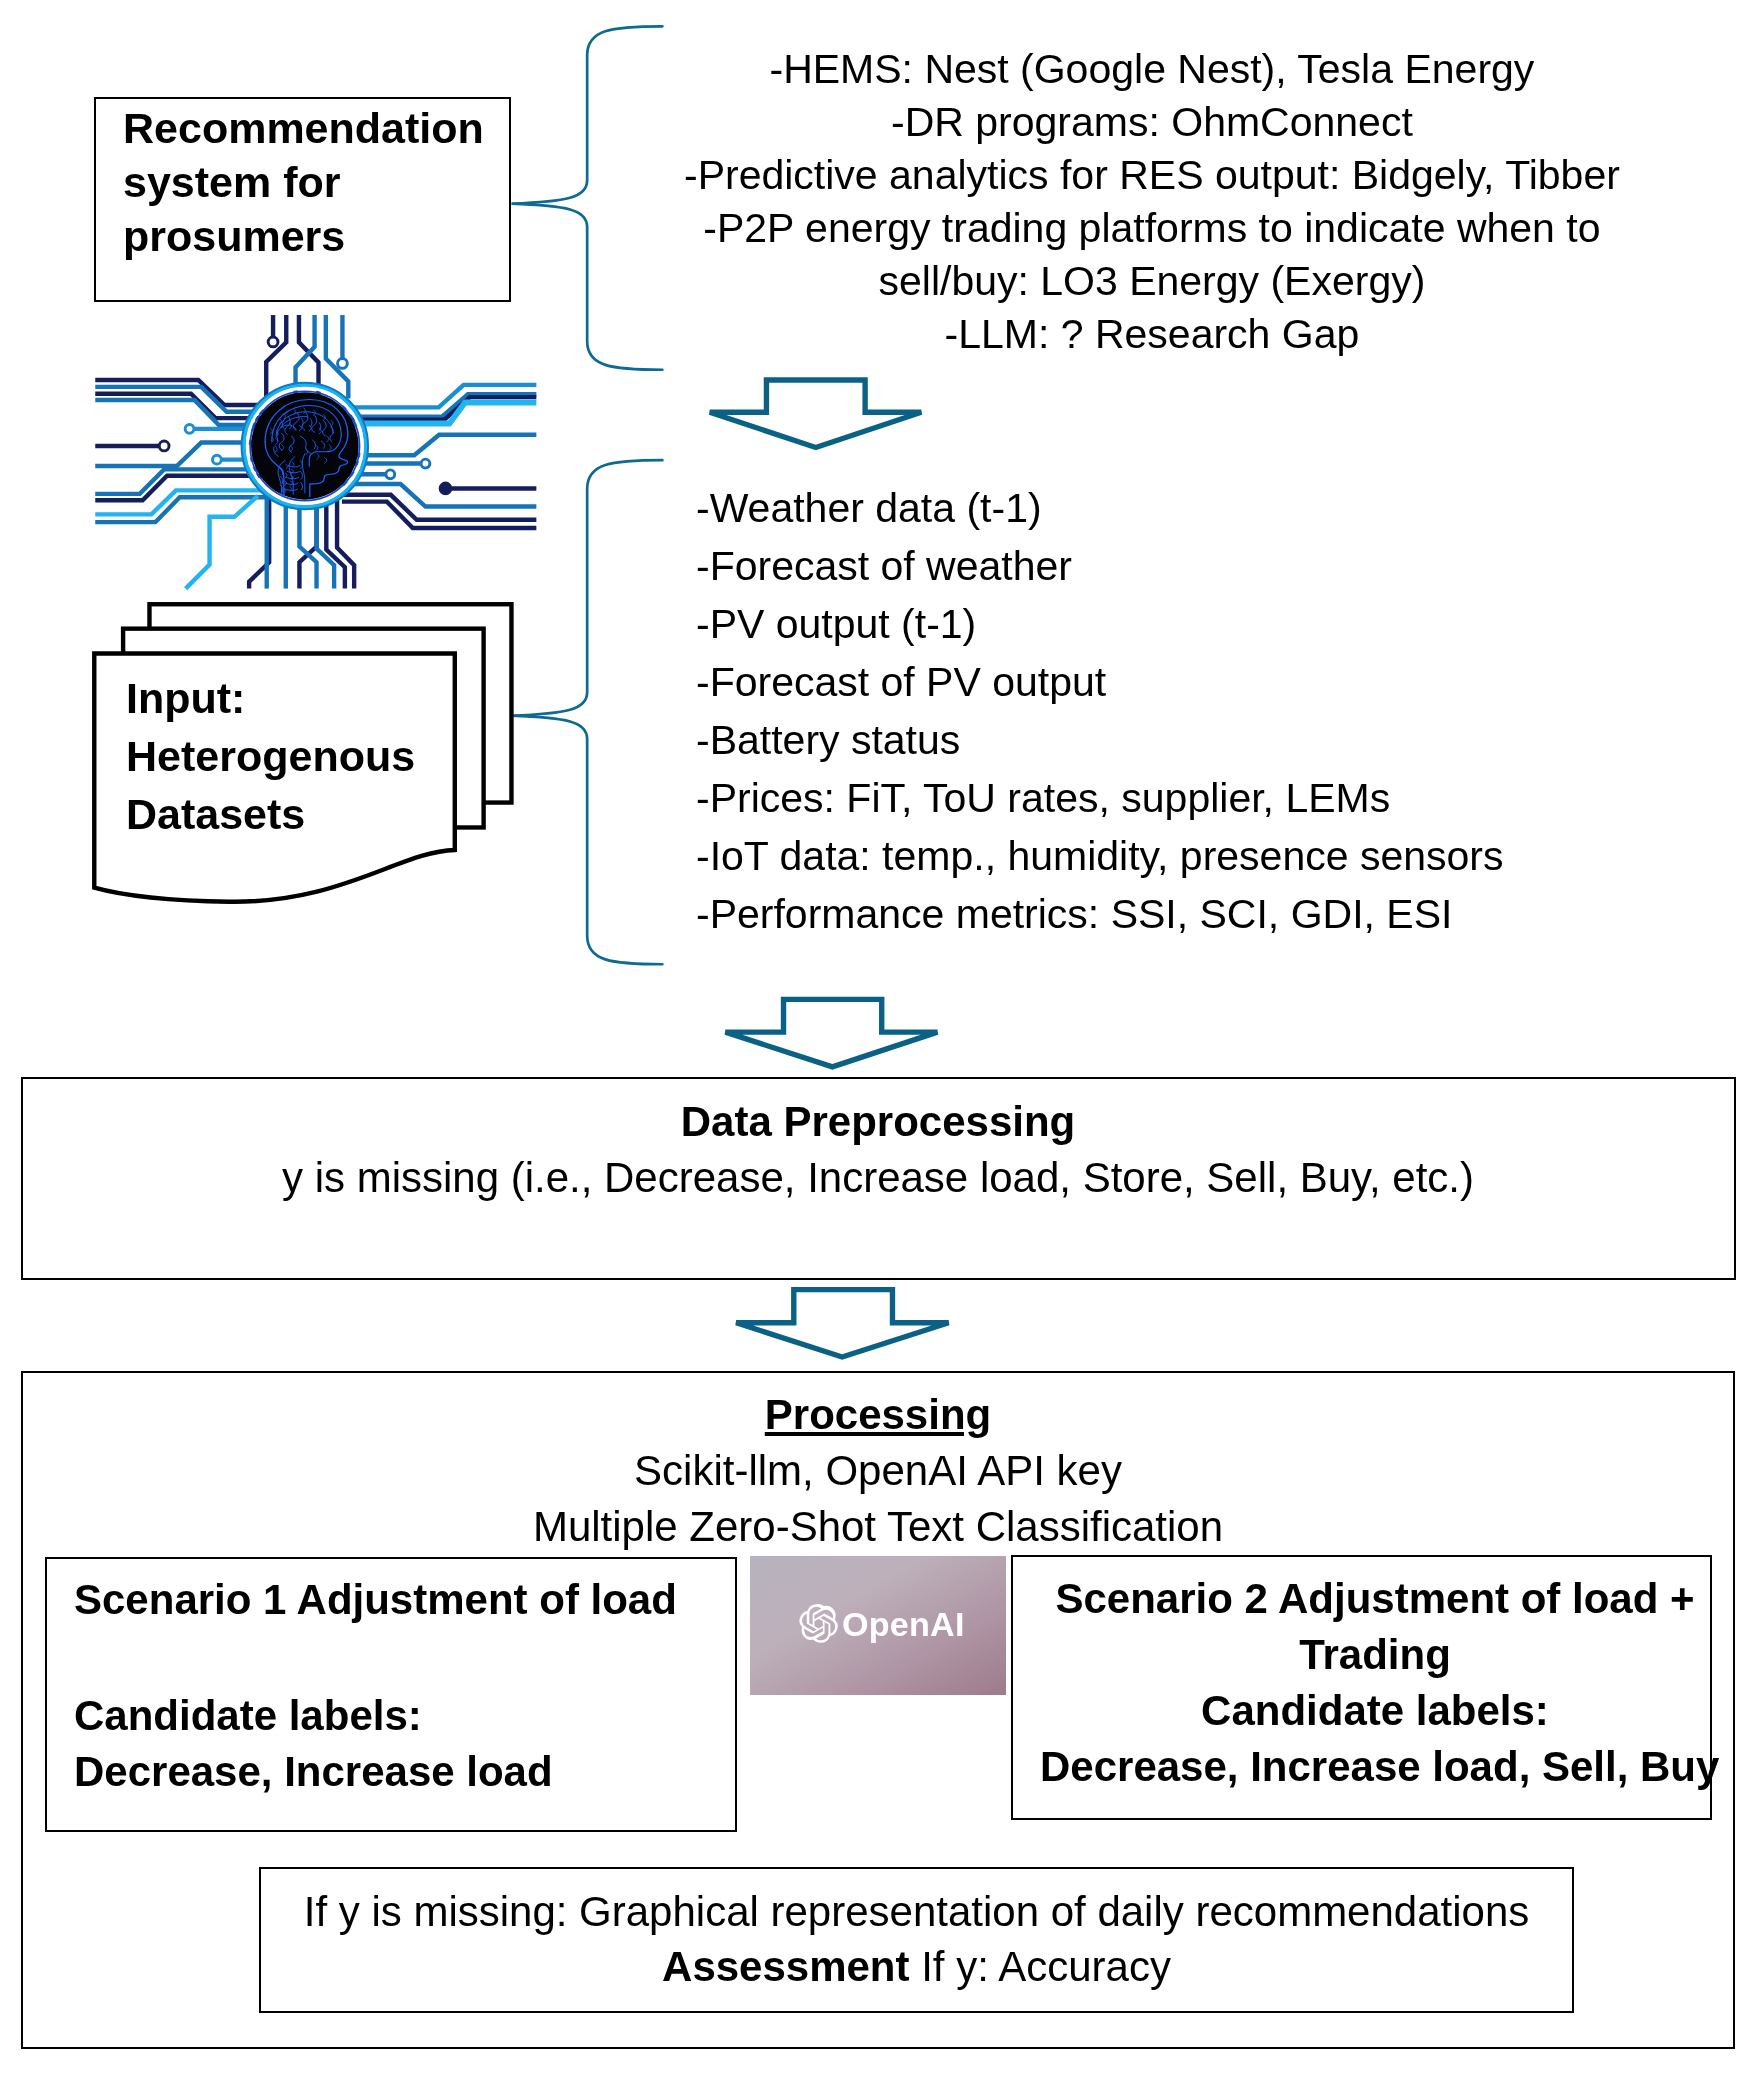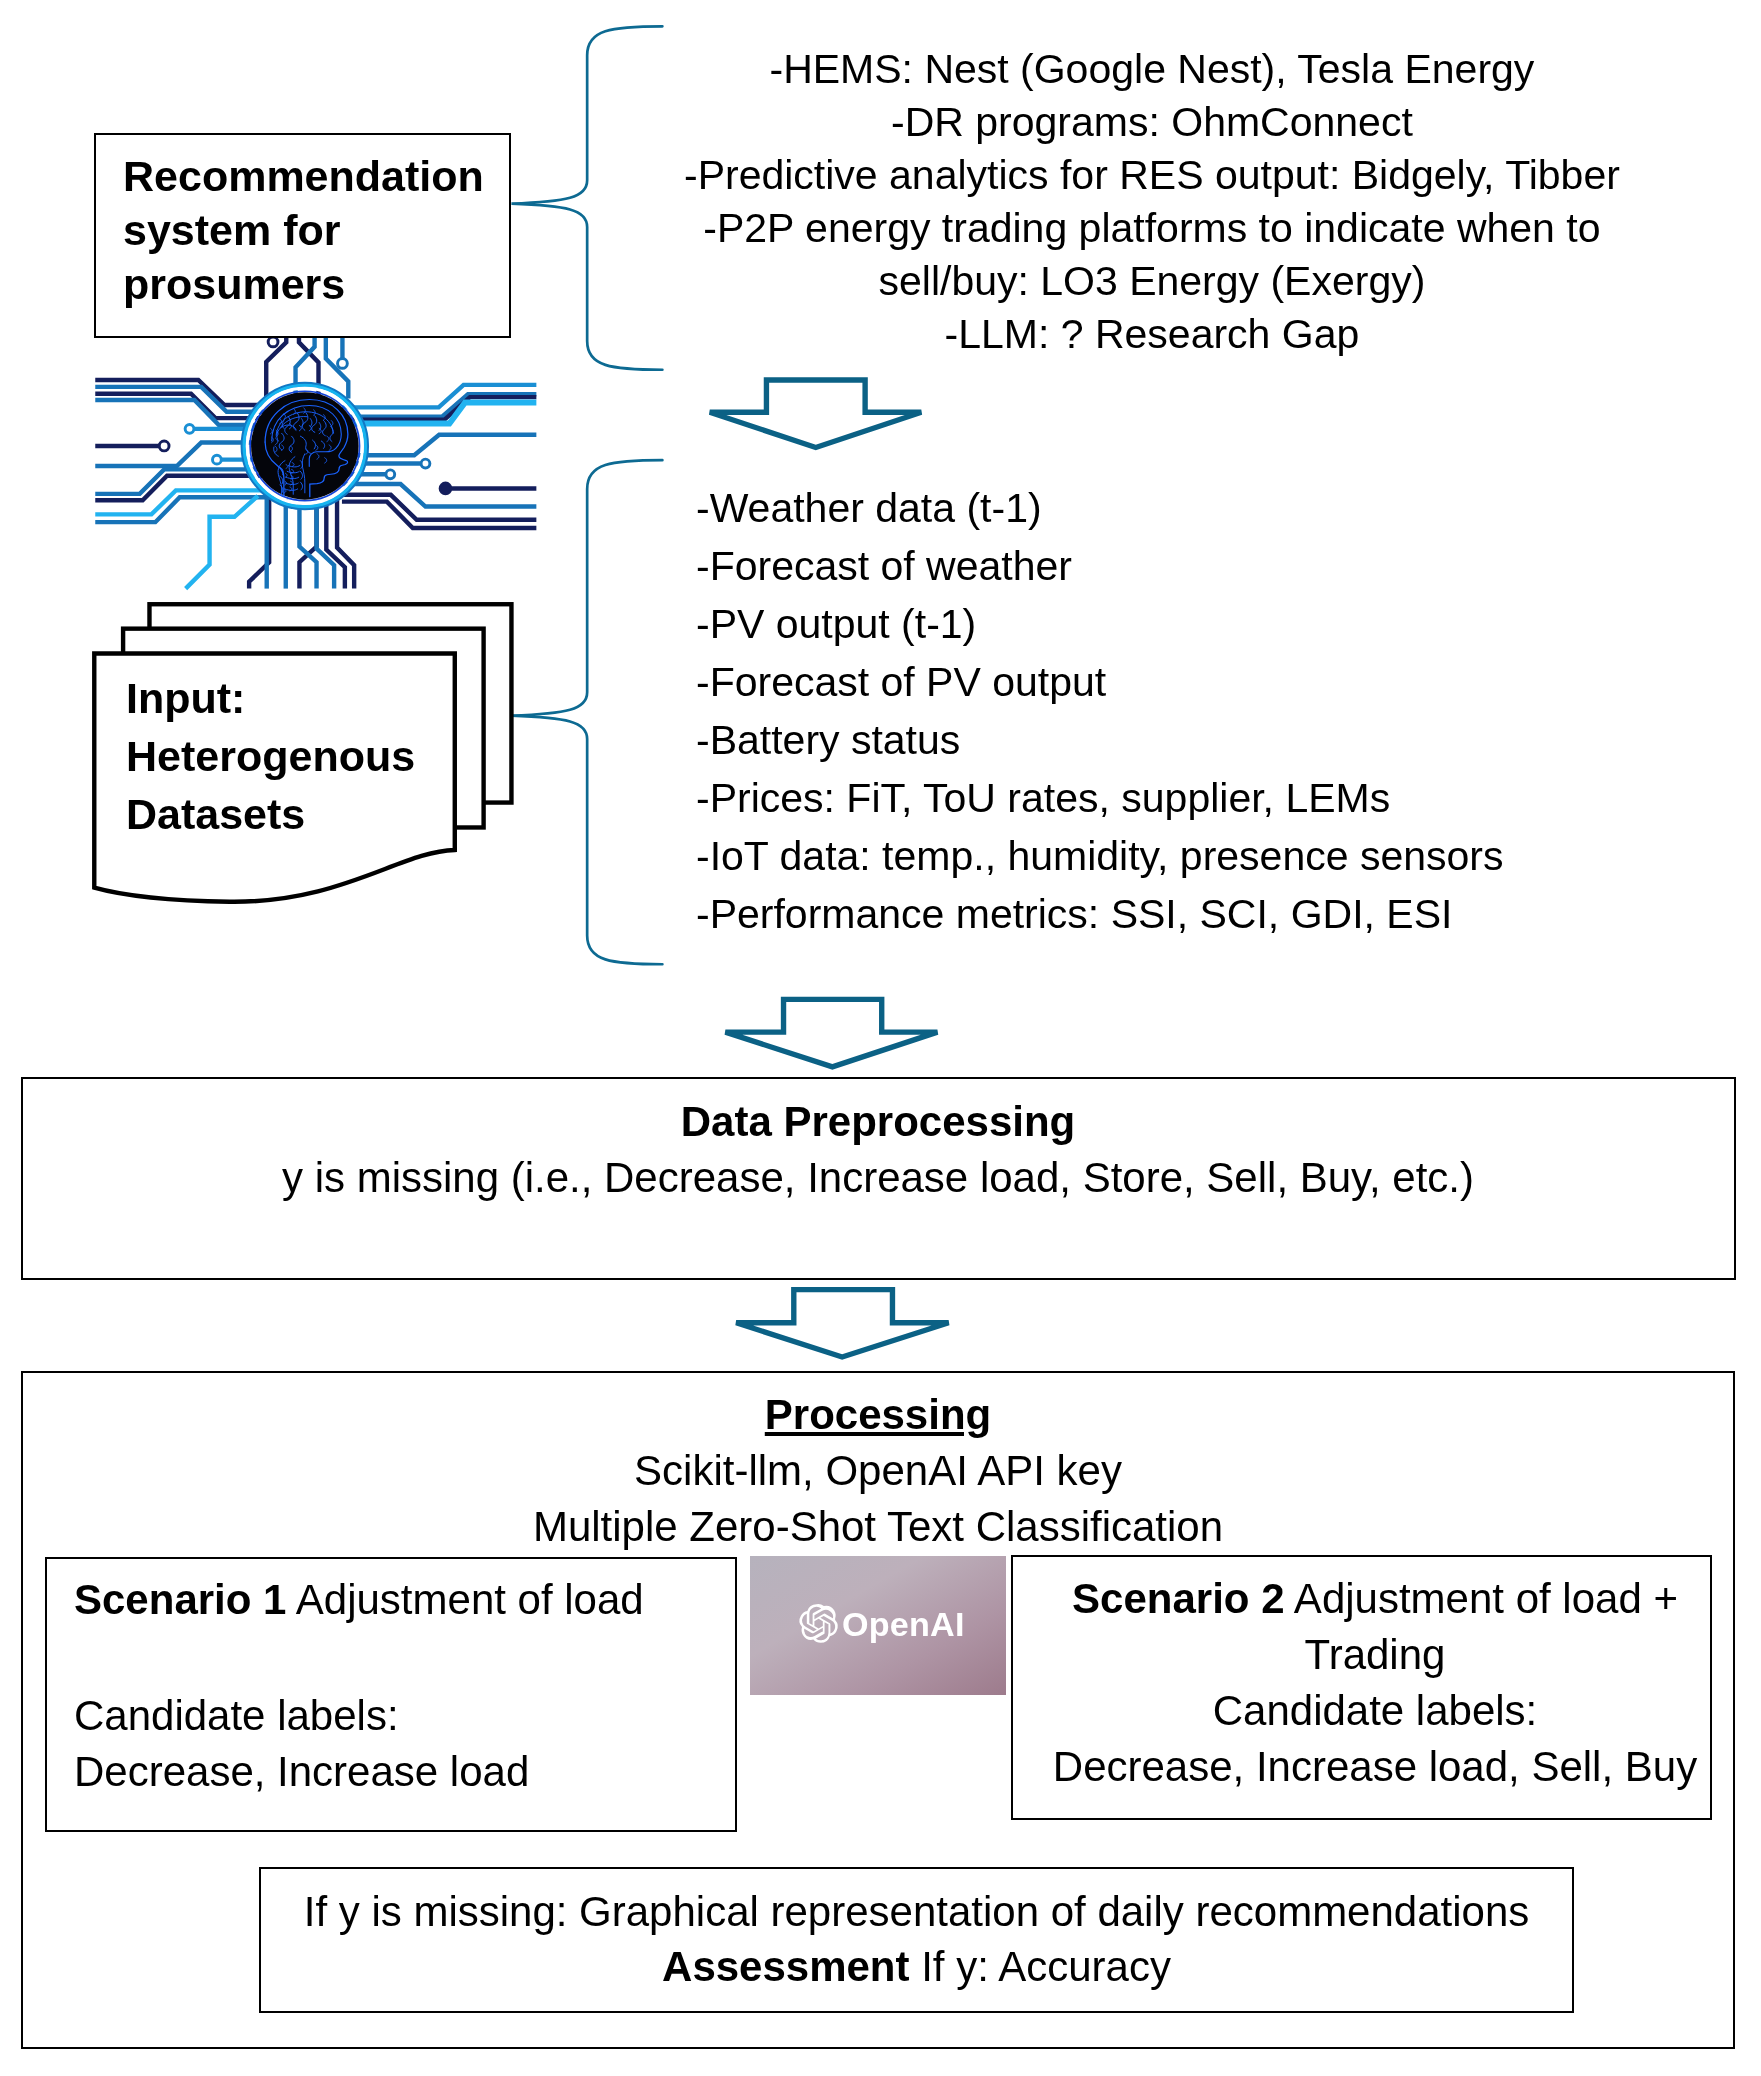--- a/index.html
+++ b/index.html
@@ -4,21 +4,21 @@
 <style>
   html,body{margin:0;padding:0;background:#ffffff;}
   body{width:1761px;height:2077px;position:relative;overflow:hidden;
        font-family:"Liberation Sans",sans-serif;color:#000;}
   .abs{position:absolute;}
   .box{position:absolute;border:2px solid #000;background:#fff;box-sizing:border-box;}
 
   
   #recbox{left:94px;top:97px;width:417px;height:205px;}
   .recline{font-weight:bold;font-size:43px;line-height:54px;margin-left:27px;white-space:pre;}
-  #recbox{padding-top:14px;box-sizing:border-box;margin-top:36px;}
+  #recbox{padding-top:2px;box-sizing:border-box;}
   #inputbox{left:99px;top:669px;}
   #inputbox .recline{line-height:58px;}
 
   
   .listblk{font-size:41px;line-height:0;}
   .lline{white-space:pre;}
   #toolslist{left:684px;top:43px;}
   #toolslist .lline{line-height:53px;text-align:center;}
   #inputlist{left:696px;top:479px;}
   #inputlist .lline{line-height:58px;}
@@ -27,21 +27,21 @@
   #prepbox{left:20.5px;top:1077px;width:1715px;height:203px;}
   #procbox{left:21px;top:1371px;width:1714px;height:678px;}
   .bt{font-weight:bold;font-size:42px;line-height:56px;text-align:center;white-space:pre;}
   .bl{font-size:42px;line-height:56px;text-align:center;white-space:pre;}
   #prepbox .bt{margin-top:15px;}
   #procbox .bt{margin-top:13.7px;text-decoration:underline;}
 
   
   #sc1box{left:45px;top:1557px;width:692px;height:275px;}
   #sc2box{left:1011px;top:1555px;width:701px;height:265px;text-align:center;}
-  .scline{font-size:42px;line-height:56px;margin-left:27px;white-space:pre;}
+  .scline{font-size:42px;line-height:56px;margin-left:27px;white-space:pre;font-weight:bold;}
   .scline b{font-size:42px;}
   #sc1box{padding-top:12.7px;box-sizing:border-box;}
   #sc2box{padding-top:13.7px;box-sizing:border-box;}
   .scgap{margin-top:60px;}
 
   
   #assessbox{left:259px;top:1867px;width:1315px;height:146px;}
   #assessbox{padding-top:14.7px;box-sizing:border-box;}
   #assessbox .bl{line-height:55px;}
 

